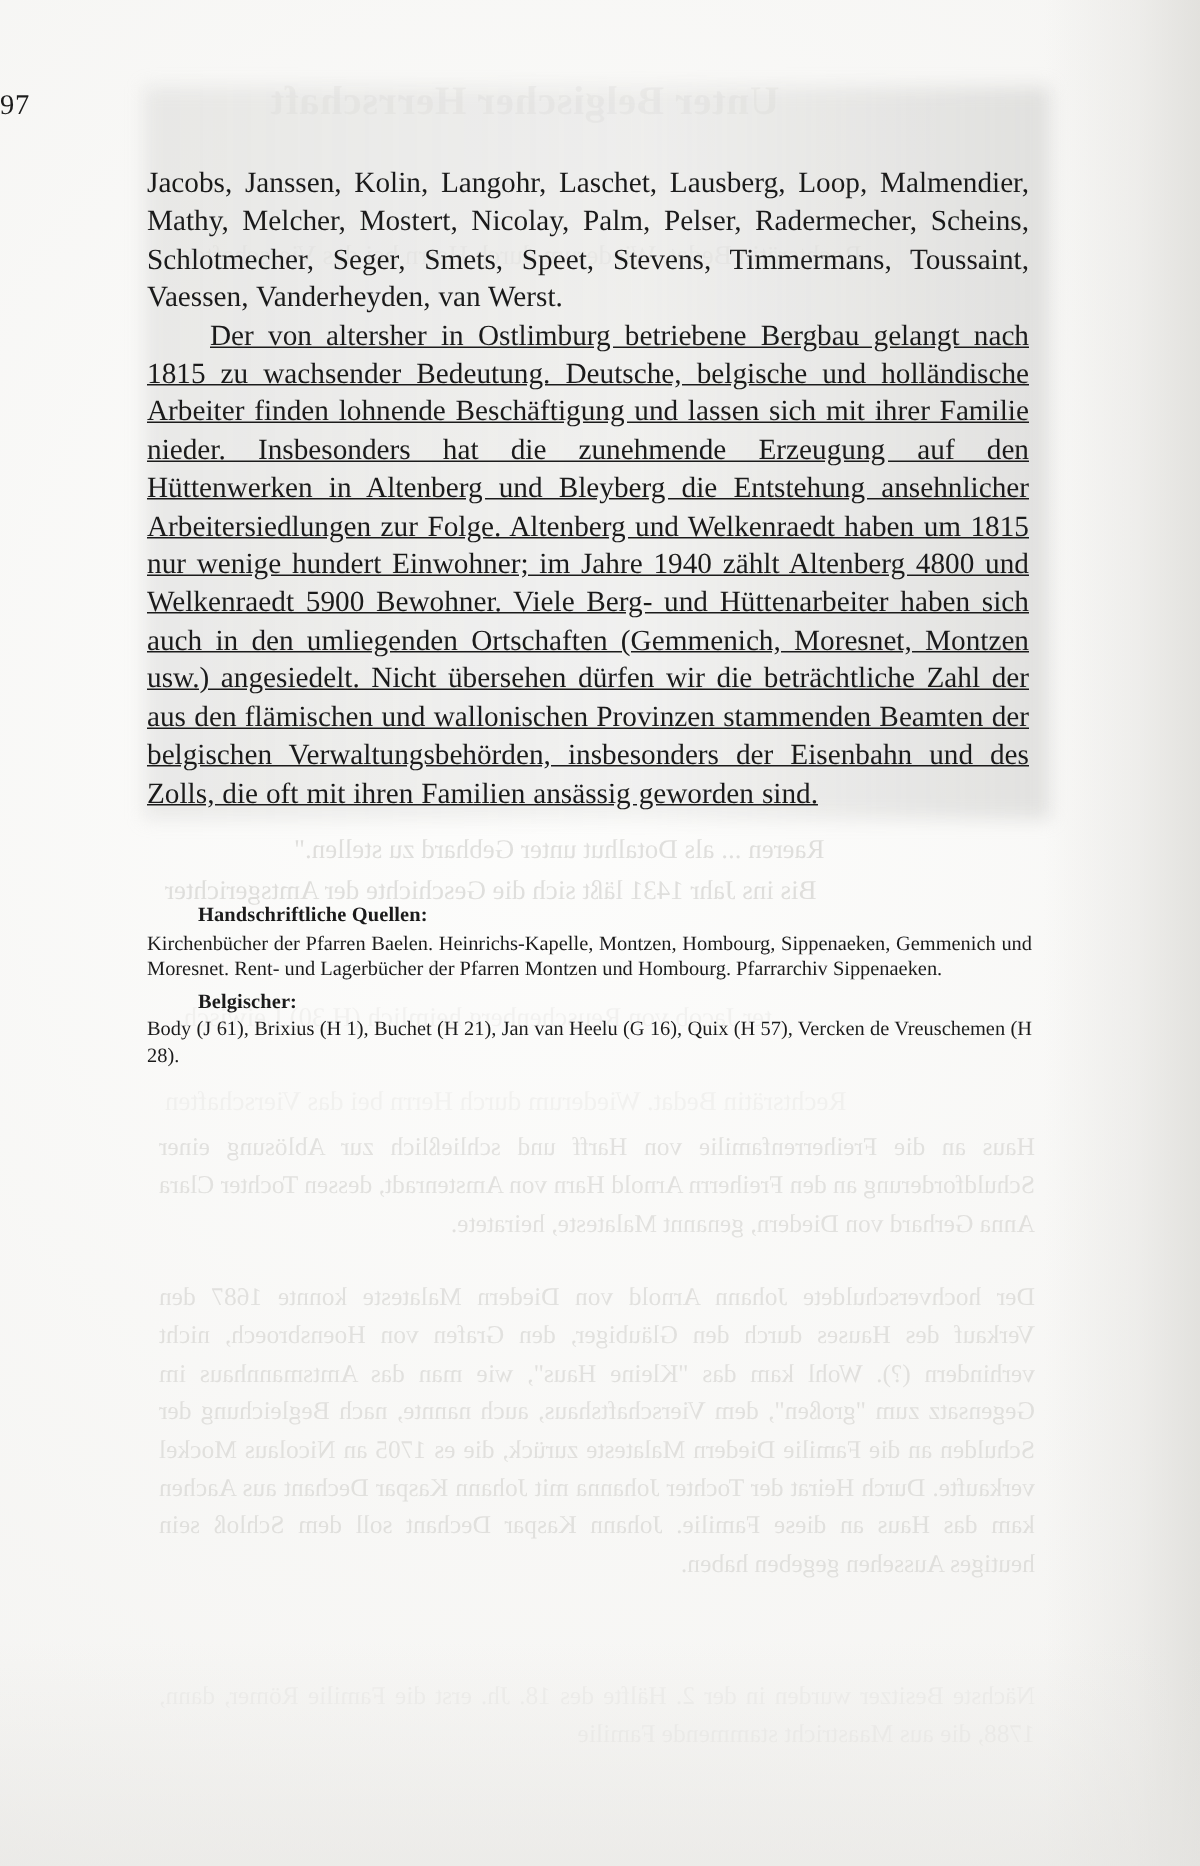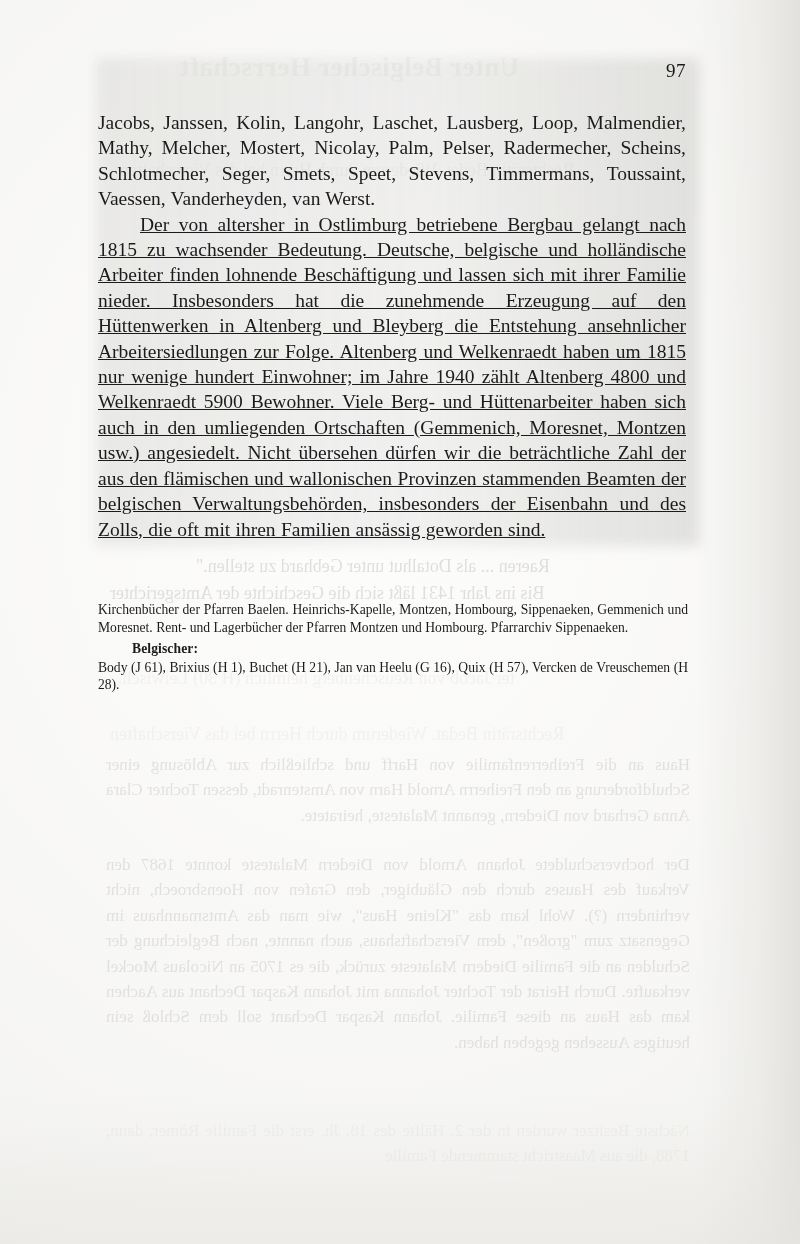--- a/index.html
+++ b/index.html
@@ -82,21 +82,20 @@
     font-weight: bold;
     letter-spacing: 0.5px;
   }
 
   
   .folio {
     position: absolute;
     top: 60px;
     left: 0;
     width: 686px;
-    text-align: right;
     font-size: 19px;
     letter-spacing: 0.5px;
   }
   .textblock {
     position: absolute;
     left: 98px;
     top: 90px;
     width: 588px;
     margin-top: 20px;
   }
@@ -161,19 +160,20 @@
   <div class="bleed-block bleed-faint" style="left:106px; top:1118px; width:584px;">Nächste Besitzer wurden in der 2. Hälfte des 18. Jh. erst die Familie Römer, dann, 1788, die aus Maastricht stammende Familie</div>
 
   <div class="folio">97</div>
 
   <div class="textblock">
     <p class="body-par">Jacobs, Janssen, Kolin, Langohr, Laschet, Lausberg, Loop, Malmendier, Mathy, Melcher, Mostert, Nicolay, Palm, Pelser, Radermecher, Scheins, Schlotmecher, Seger, Smets, Speet, Stevens, Timmermans, Toussaint, Vaessen, Vanderheyden, van Werst.</p>
     <p class="body-par indent">Der von altersher in Ostlimburg betriebene Bergbau gelangt nach 1815 zu wachsender Bedeutung. Deutsche, belgische und holländische Arbeiter finden lohnende Beschäftigung und lassen sich mit ihrer Familie nieder. Insbesonders hat die zunehmende Erzeugung auf den Hüttenwerken in Altenberg und Bleyberg die Entstehung ansehnlicher Arbeitersiedlungen zur Folge. Altenberg und Welkenraedt haben um 1815 nur wenige hundert Einwohner; im Jahre 1940 zählt Altenberg 4800 und Welkenraedt 5900 Bewohner. Viele Berg- und Hüttenarbeiter haben sich auch in den umliegenden Ortschaften (Gemmenich, Moresnet, Montzen usw.) angesiedelt. Nicht übersehen dürfen wir die beträchtliche Zahl der aus den flämischen und wallonischen Provinzen stammenden Beamten der belgischen Verwaltungsbehörden, insbesonders der Eisenbahn und des Zolls, die oft mit ihren Familien ansässig geworden sind.</p>
   </div>
 
   <div class="notes">
+    <p class="notes-head">Handschriftliche Quellen:</p>
     <p class="notes-body">Kirchenbücher der Pfarren Baelen. Heinrichs-Kapelle, Montzen, Hombourg, Sippenaeken, Gemmenich und Moresnet. Rent- und Lagerbücher der Pfarren Montzen und Hombourg. Pfarrarchiv Sippenaeken.</p>
     <div class="notes-gap"></div>
     <p class="notes-head">Belgischer:</p>
     <p class="notes-body">Body (J 61), Brixius (H 1), Buchet (H 21), Jan van Heelu (G 16), Quix (H 57), Vercken de Vreuschemen (H 28).</p>
   </div>
 
 </div>
 
 </body></html>

